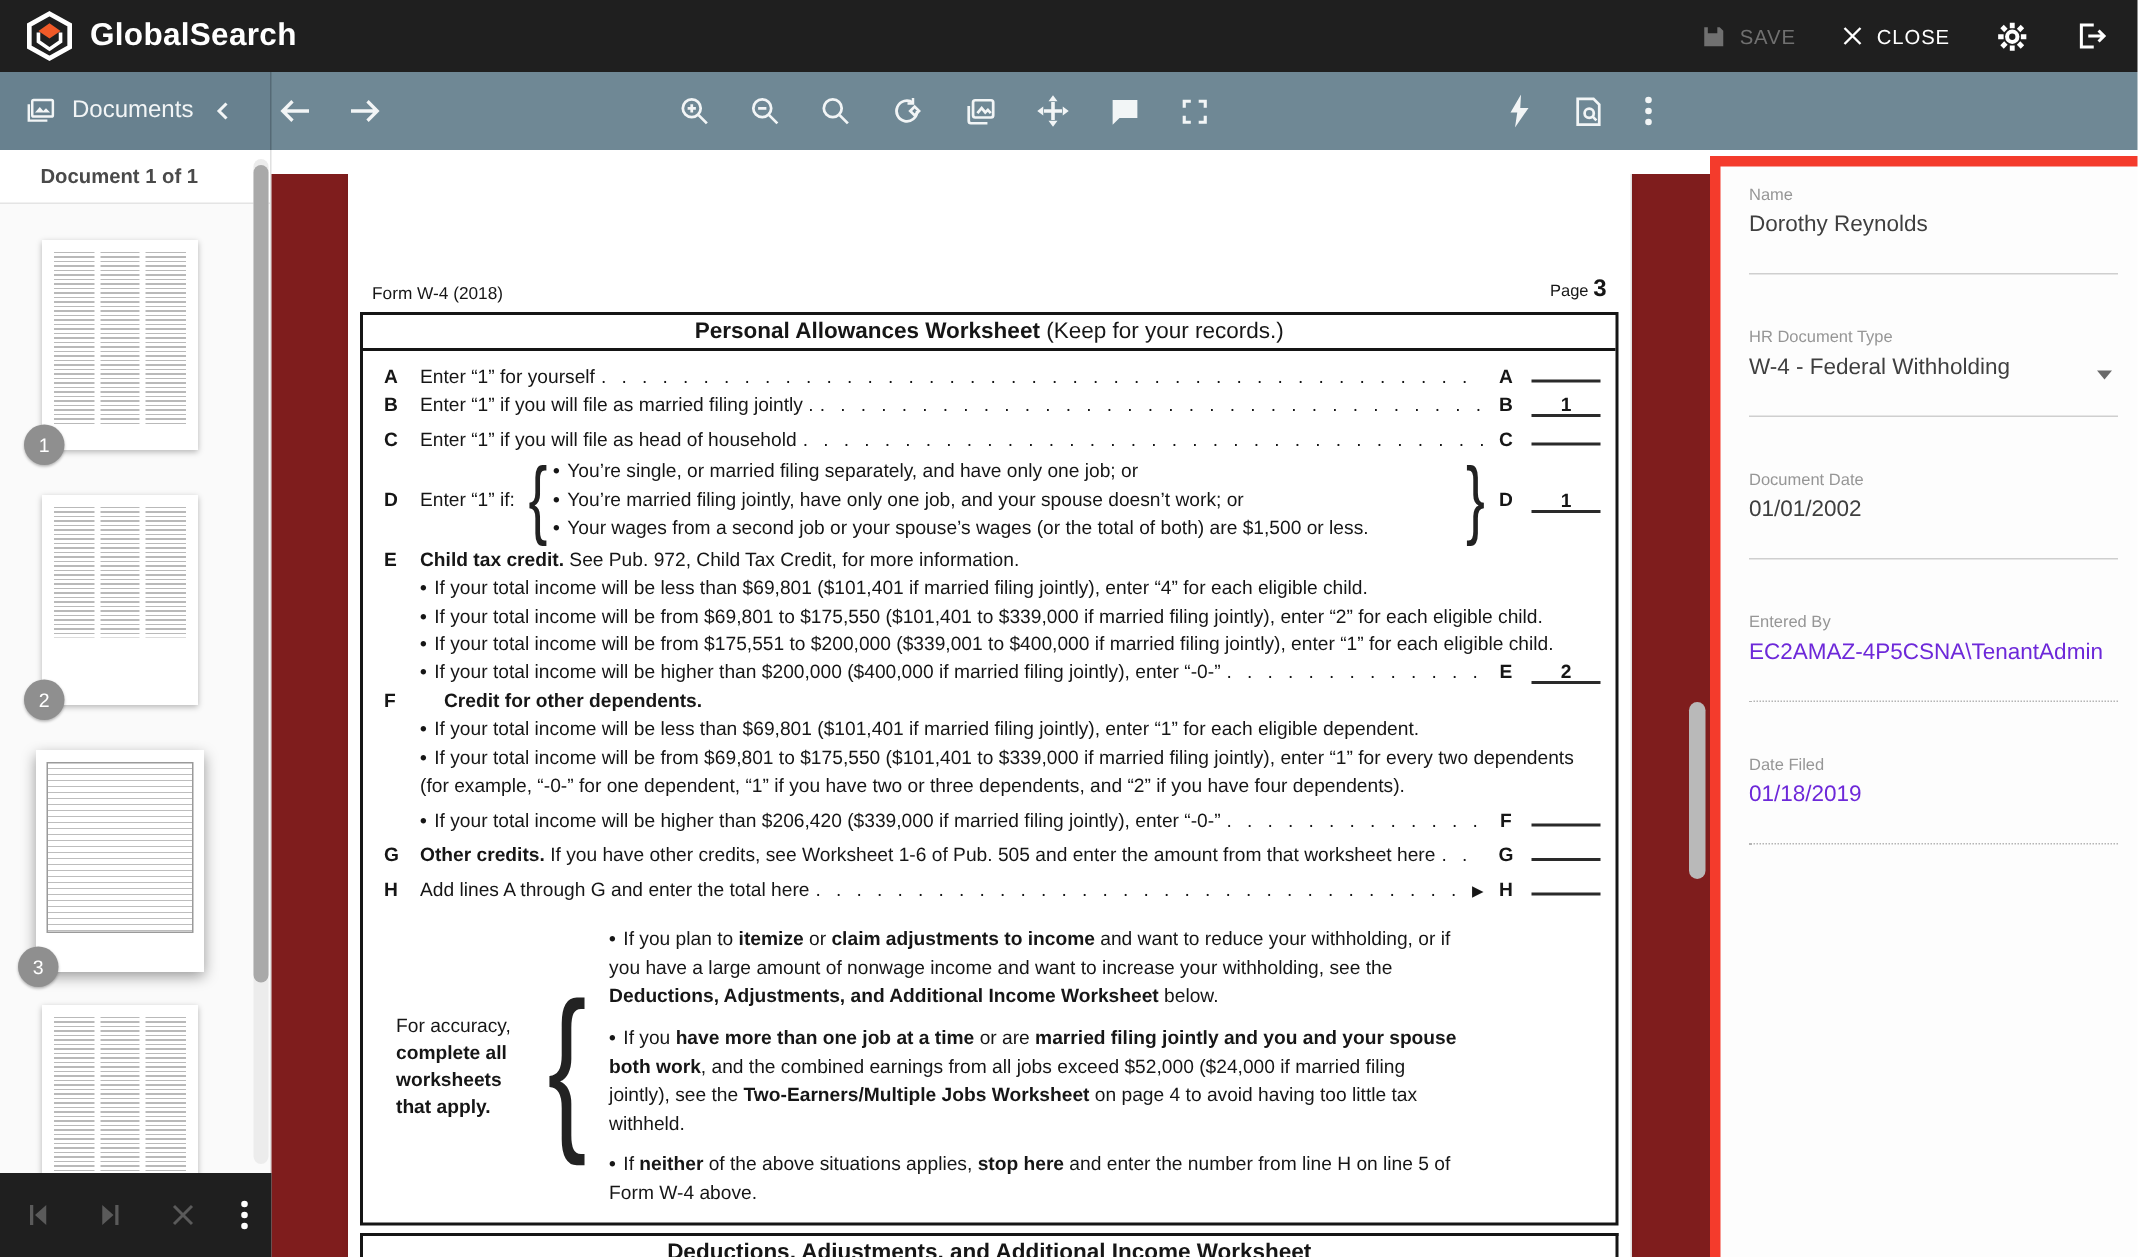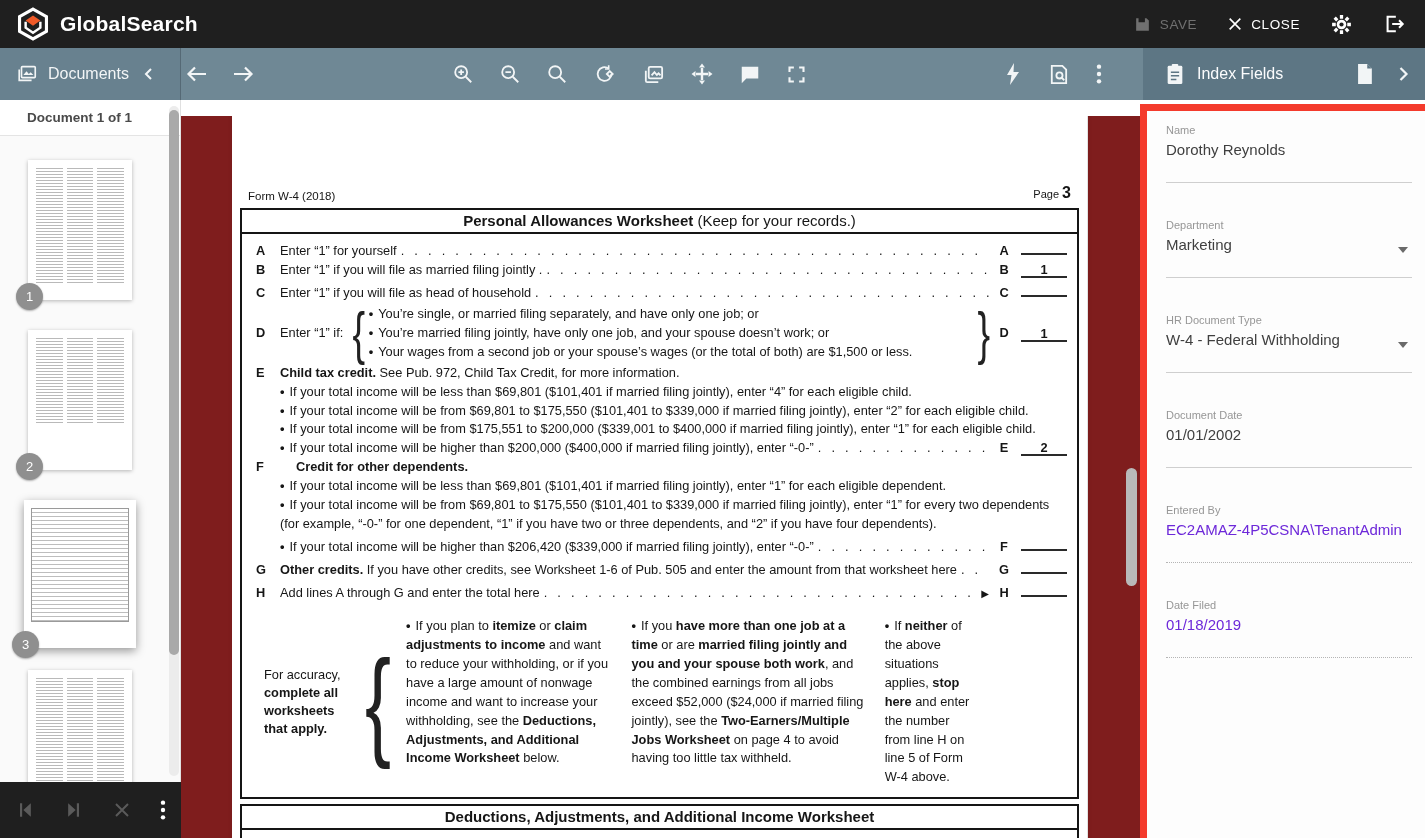--- a/index.html
+++ b/index.html
@@ -80,21 +80,21 @@
            font-weight:bold; height:17px; margin-left:6px; }
   .btxt { padding-left:30px; text-indent:0; }
   .btxt .bu, .dbul .bu { font-weight:bold; margin-right:5px; }
   .dgrp { align-items:center; margin:2px 0; }
   .dlabel { flex:none; margin-right:6px; }
   .brace { font-size:58px; font-weight:300; transform:scaleX(.65); line-height:.9; flex:none; color:#222; }
   .dbullets { flex:1; }
   .harrow { font-size:10px; margin-right:4px; }
   .acc { margin-top:14px; align-items:center; }
   .acclabel { width:108px; flex:none; font-size:12.8px; line-height:1.4; padding-left:14px; }
-  .accbullets { flex:1; display:flex; flex-direction:row; gap:9px; padding-right:90px; }
+  .accbullets { flex:1; display:flex; flex-direction:column; gap:9px; padding-right:90px; }
   .accbullets .btxt { padding-left:8px; }
   .brace.big { font-size:120px; }
   .ws2 { margin:5px 8px 0 8px; border:2px solid #151515; border-bottom:none; }
   .ws2 .wstitle { border-bottom:2px solid #151515; }
   .ws2body { padding:6px 12px 20px 8px; font-size:12.8px; line-height:1.5; }
 
   
   .panel { position:absolute; left:1140px; top:104px; right:0; bottom:0; background:#fdfdfd;
            border-left:7px solid #f43b2c; border-top:7px solid #f43b2c; z-index:18;
            padding:13px 13px 0 19px; }
@@ -241,43 +241,20 @@
           <path d="M5 3 H16 L20 7 V21 H5 Z"></path>
           <circle cx="13" cy="13" r="3.2"></circle>
           <path d="M15.4 15.4 L18 18"></path>
         </svg>
     </span>
     <span class="icon">
       <svg width="6" height="22" viewBox="0 0 6 24" fill="#f2f5f6">
           <circle cx="3" cy="4" r="2.4"></circle>
           <circle cx="3" cy="12" r="2.4"></circle>
           <circle cx="3" cy="20" r="2.4"></circle>
-        </svg>
-    </span>
-  </div>
-  <div class="tb-index">
-    <span class="icon" style="margin-left:22px">
-      <svg width="20" height="22" viewBox="0 0 20 24" fill="#f2f5f6">
-          <rect x="2" y="3" width="16" height="20" rx="1.5"></rect>
-          <rect x="6.5" y="1" width="7" height="4" rx="1"></rect>
-          <g stroke="#5d7684" stroke-width="1.6">
-            <path d="M5.5 10 h9 M5.5 14 h9 M5.5 18 h6"></path>
-          </g>
-        </svg>
-    </span>
-    <span class="lbl">Index Fields</span>
-    <span class="icon" style="margin-left:auto">
-      <svg width="19" height="22" viewBox="0 0 20 24" fill="#f2f5f6">
-          <path d="M3 1 H13 L18 6 V23 H3 Z"></path>
-          <path d="M13 1 V6 H18" fill="#5d7684"></path>
-        </svg>
-    </span>
-    <span class="icon" style="margin:0 16px 0 24px">
-      <svg width="11" height="16" viewBox="0 0 11 16" fill="none" stroke="#f2f5f6" stroke-width="2.2">
-          <path d="M2.5 2 L8.5 8 L2.5 14"></path>
         </svg>
     </span>
   </div>
 </div>
 
 <div class="sidebar">
   <div class="sb-header">Document 1 of 1</div>
   <div class="thumbs" id="thumbs">
       <div class="thumb" style="top: 23px;">
         <div class="tcols" style="height: 82%;">
@@ -450,27 +427,20 @@
 <div class="v-scroll"></div>
 
 <div class="panel" id="panel">
     <div class="field">
       <div class="flabel">Name</div>
       <div class="fvalrow">
         <span class="fval">Dorothy Reynolds</span>
       </div>
     </div>
     <div class="field">
-      <div class="flabel">Department</div>
-      <div class="fvalrow">
-        <span class="fval">Marketing</span>
-        <span class="caret"></span>
-      </div>
-    </div>
-    <div class="field">
       <div class="flabel">HR Document Type</div>
       <div class="fvalrow">
         <span class="fval">W-4 - Federal Withholding</span>
         <span class="caret"></span>
       </div>
     </div>
     <div class="field">
       <div class="flabel">Document Date</div>
       <div class="fvalrow">
         <span class="fval">01/01/2002</span>

